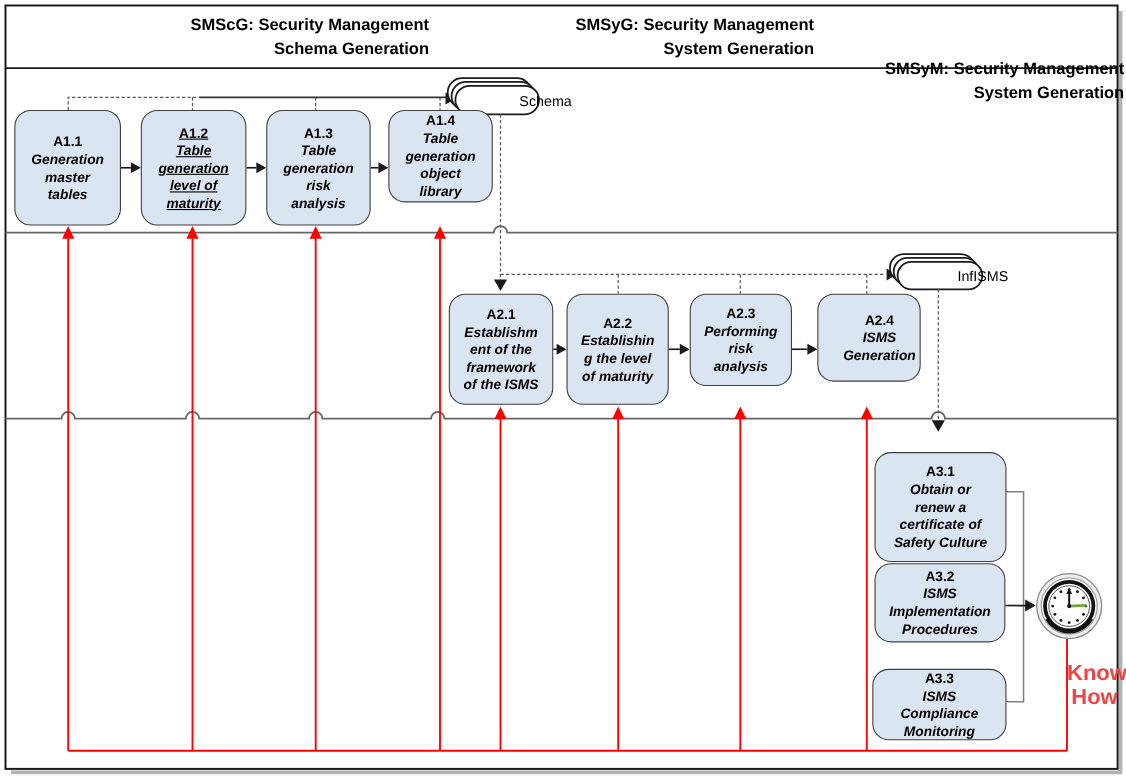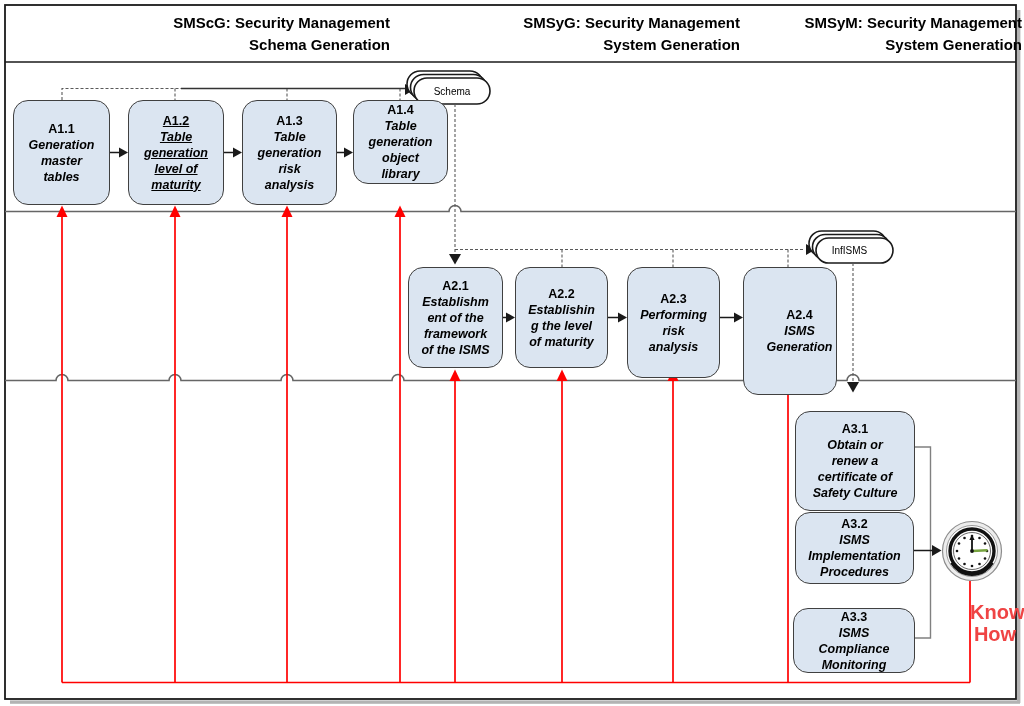--- a/index.html
+++ b/index.html
@@ -13,21 +13,21 @@
   .pbox{
     position:absolute;box-sizing:border-box;
     background:#dbe5f1;border:1.4px solid #404040;border-radius:15px;
     display:flex;flex-direction:column;justify-content:center;align-items:center;
     text-align:center;color:#000;
   }
   .pcode{font-weight:bold;font-size:12.5px;line-height:16px;}
   .plabel{font-weight:bold;font-style:italic;font-size:12.5px;line-height:16px;white-space:pre-line;}
   .ds-label{
     position:absolute;display:flex;align-items:center;justify-content:center;
-    font-size:10px;color:#000;
+    font-size:13px;color:#000;padding-left:44px;
   }
   .note{position:absolute;font-weight:bold;font-size:20px;line-height:22px;
         color:#ef4444;text-align:center;white-space:pre-line;}
 </style>
 </head>
 <body>
 
 <div id="stage">
 
   <svg id="lines" viewBox="0 0 1024 706" xmlns="http://www.w3.org/2000/svg">
@@ -157,21 +157,21 @@
   </svg>
 
   <div class="hdr" style="left:90px;width:300px;">
     <div>SMScG: Security Management</div>
     <div>Schema Generation</div>
   </div>
   <div class="hdr" style="left:440px;width:300px;">
     <div>SMSyG: Security Management</div>
     <div>System Generation</div>
   </div>
-  <div class="hdr" style="left:742px;width:280px;">
+  <div class="hdr" style="left:742px;width:280px;margin-top:40px;">
     <div>SMSyM: Security Management</div>
     <div>System Generation</div>
   </div>
 
   <div class="pbox" style="left:13px;top:100px;width:97px;height:105px;">
     <div class="pcode">A1.1</div>
     <div class="plabel">Generation
 master
 tables</div>
   </div>
@@ -203,27 +203,27 @@
 ent of the
 framework
 of the ISMS</div>
   </div>
   <div class="pbox" style="left:515px;top:267px;width:93px;height:101px;">
     <div class="pcode">A2.2</div>
     <div class="plabel">Establishin
 g the level
 of maturity</div>
   </div>
-  <div class="pbox" style="left:627px;top:267px;width:93px;height:111px;">
+  <div class="pbox" style="left:627px;top:267px;width:93px;height:84px;">
     <div class="pcode">A2.3</div>
     <div class="plabel">Performing
 risk
 analysis</div>
   </div>
-  <div class="pbox" style="left:743px;top:267px;width:94px;height:128px;padding-left:19px;">
+  <div class="pbox" style="left:743px;top:267px;width:94px;height:80px;padding-left:19px;">
     <div class="pcode">A2.4</div>
     <div class="plabel">ISMS
 Generation</div>
   </div>
 
   <div class="pbox" style="left:795px;top:398px;width:120px;height:100px;margin-top:13px;">
     <div class="pcode">A3.1</div>
     <div class="plabel">Obtain or
 renew a
 certificate of

